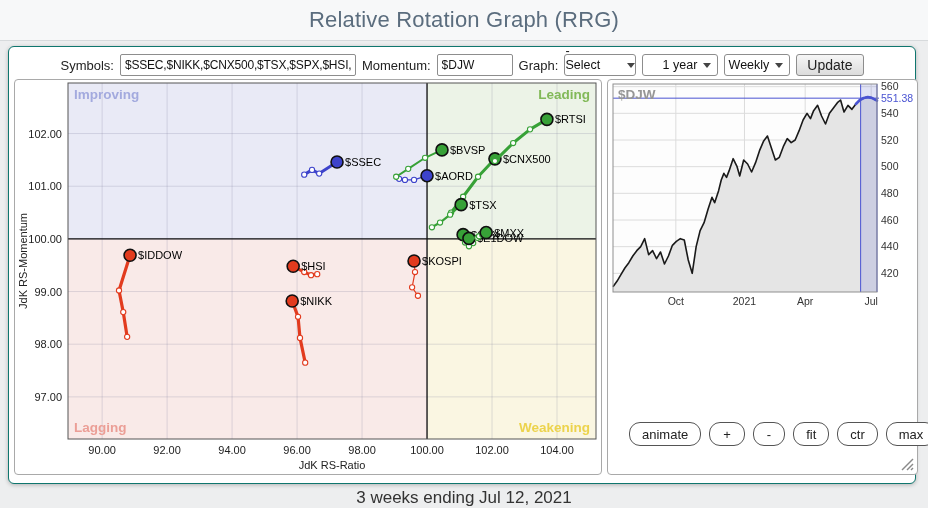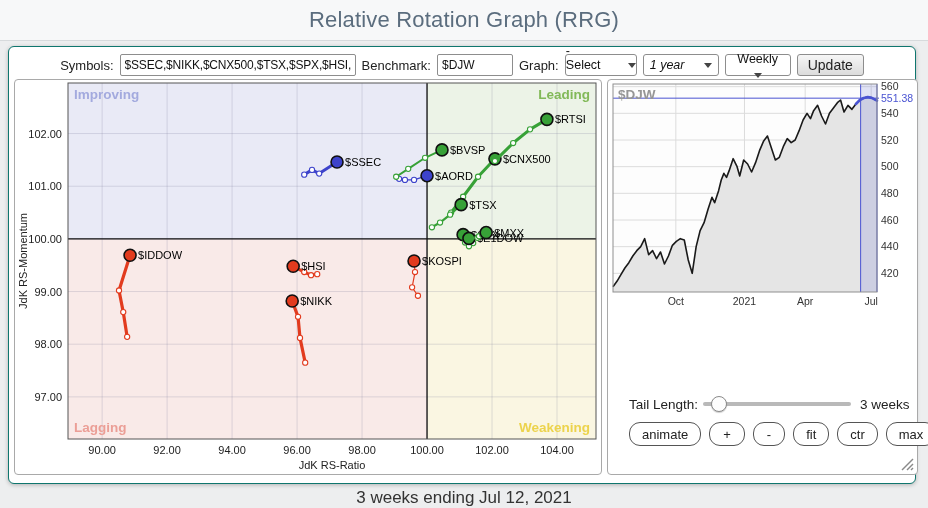--- a/index.html
+++ b/index.html
@@ -38,22 +38,22 @@
   .sel{
     height:20px;border:1px solid #8d8d8d;border-radius:3px;background:#fff;
     display:inline-flex;align-items:center;gap:6px;padding:0 6px;
     font-size:12.5px;color:#111;cursor:default;
   }
   .sel .sel-arrow{
     width:0;height:0;border-left:4px solid transparent;border-right:4px solid transparent;
     border-top:5px solid #444;margin-top:1px;
   }
   .sel.groups{width:58px;justify-content:center;gap:27px;}
-  .sel.period{width:62px;justify-content:space-between;font-style:italic;}
-  .sel.freq{width:52px;justify-content:center;flex-direction:column;}
+  .sel.period{width:62px;justify-content:flex-end;}
+  .sel.freq{width:52px;justify-content:flex-end;}
   .update-btn{
     height:22px;padding:0 10px;font-size:14px;color:#222;
     background:linear-gradient(#f6f6f6,#dcdcdc);
     border:1px solid #8d8d8d;border-radius:3px;
     font-family:"Liberation Sans",sans-serif;
   }
   .panel{
     position:absolute;background:#fff;border:1px solid #a9a9a9;border-radius:4px;
   }
   .left-panel{left:5px;top:32px;width:586px;height:394px;}
@@ -91,21 +91,21 @@
 
 <div class="titlebar">
   <h1>Relative Rotation Graph (RRG)</h1>
 </div>
 
 <div class="card">
 
   <div class="toolbar">
     <label>Symbols:</label>
     <input class="tb-input symbols" readonly="" value="$SSEC,$NIKK,$CNX500,$TSX,$SPX,$HSI,$E1DO" style="">
-    <label>Benchmark:</label>
+    <label>Momentum:</label>
     <input class="tb-input benchmark" readonly="" value="$DJW" style="">
     <label>Graph:</label>
     <span class="sel groups">
       <span>- Select -</span>
       <span class="sel-arrow"></span>
     </span>
     <span class="sel period">
       <span>1 year</span>
       <span class="sel-arrow"></span>
     </span>
@@ -274,27 +274,20 @@
           <text x="271" y="8.166666666666666" font-size="10.5px" fill="#333">560</text>
           <text x="271" y="19.660000000000004" font-size="10.5px" fill="#4953d2">551.38</text>
           <text x="65.832" y="223" text-anchor="middle" font-size="10.5px" fill="#333">Oct</text>
           <text x="134.472" y="223" text-anchor="middle" font-size="10.5px" fill="#333">2021</text>
           <text x="195.192" y="223" text-anchor="middle" font-size="10.5px" fill="#333">Apr</text>
           <text x="261.192" y="223" text-anchor="middle" font-size="10.5px" fill="#333">Jul</text>
           <text x="8" y="17" font-size="13.5px" font-weight="bold" fill="#969696">$DJW</text>
         </svg>
     </div>
 
-    <div class="tail-row">
-      <span class="tl-label">Tail Length:</span>
-      <div class="slider">
-        <div class="knob"></div>
-      </div>
-      <span class="tl-value">3 weeks</span>
-    </div>
 
     <div class="btn-row">
       <button class="pill">animate</button>
       <button class="pill small">+</button>
       <button class="pill small">-</button>
       <button class="pill">fit</button>
       <button class="pill">ctr</button>
       <button class="pill">max</button>
     </div>
 

